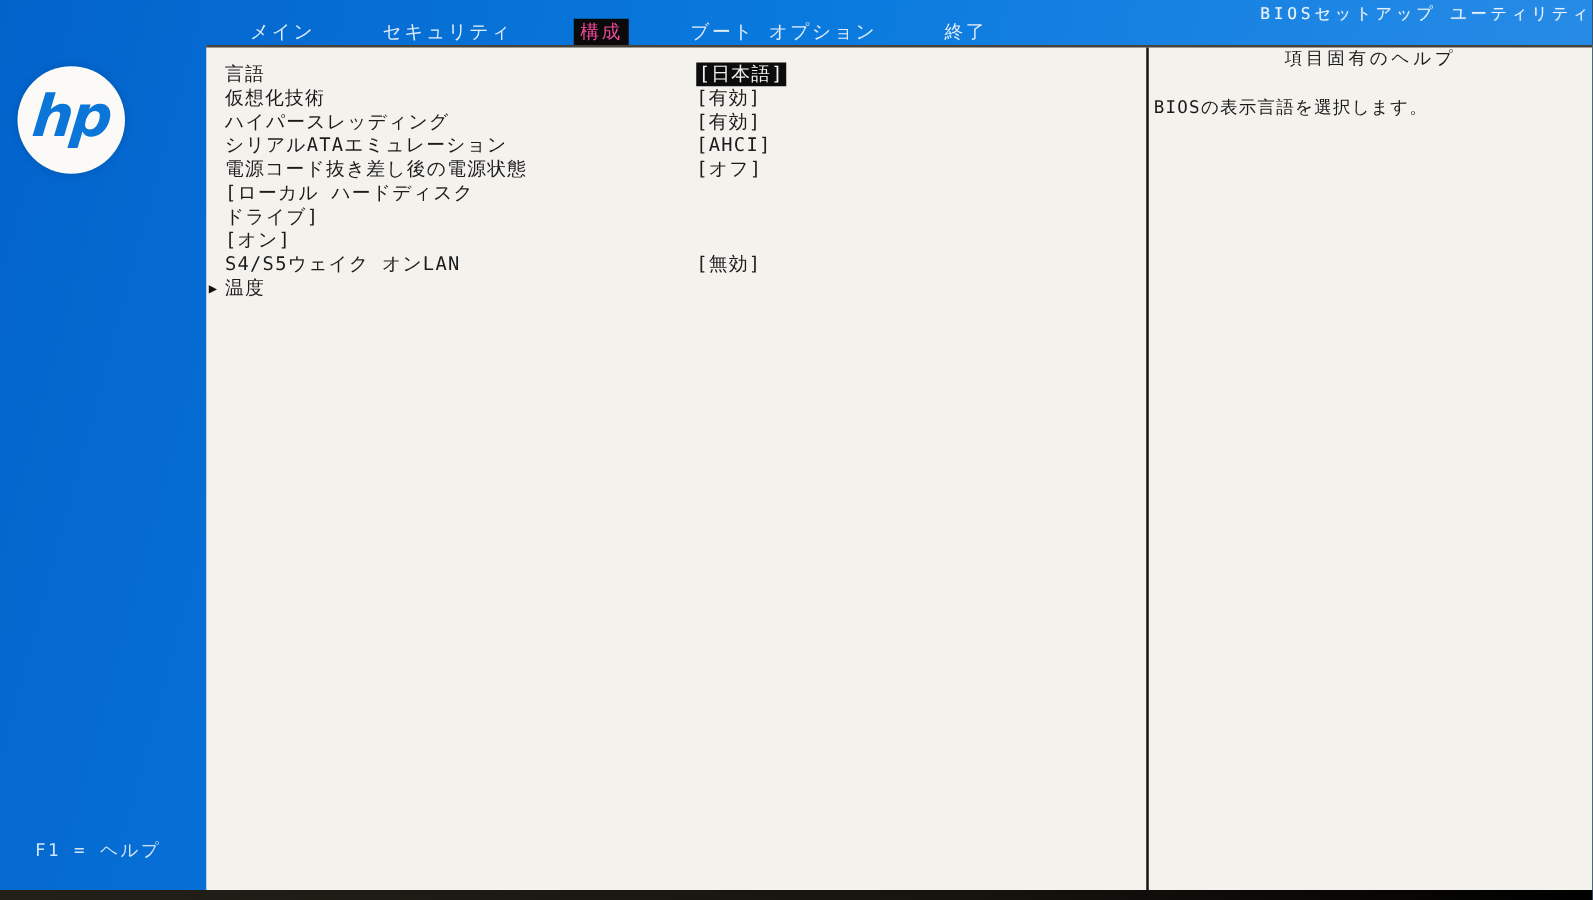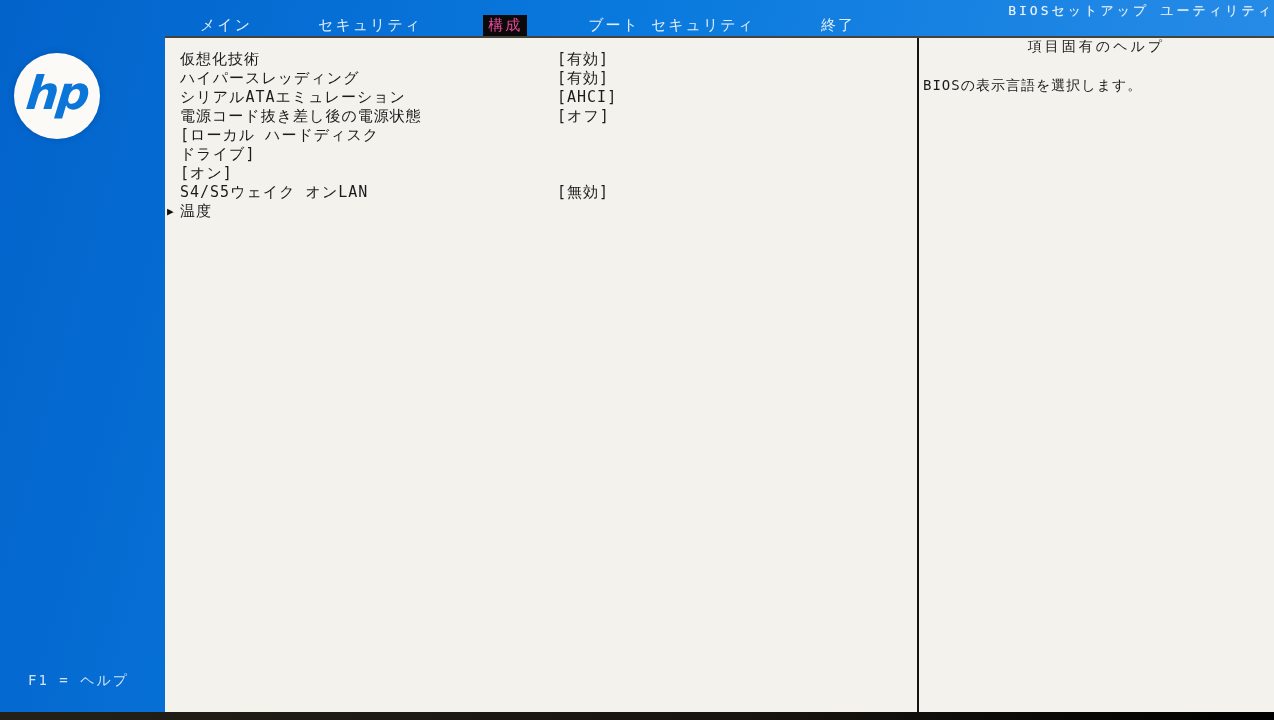--- a/index.html
+++ b/index.html
@@ -10,21 +10,21 @@
     -webkit-font-smoothing:none;
   }
   
   .app-title{
     position:absolute;top:2px;left:0;width:100%;
     text-align:right;color:#eaf3fc;font-size:13px;letter-spacing:3px;
     text-shadow:0 0 1px rgba(255,255,255,.4);
   }
   .menubar{
     position:absolute;top:15px;left:195px;height:21px;
-    display:flex;gap:56px;align-items:center;
+    display:flex;gap:44px;align-items:center;
     color:#e2edf9;font-size:15px;letter-spacing:2px;white-space:nowrap;
   }
   .menubar .tab{padding:1px 5px;cursor:default;}
   .menubar .tab.selected{background:#0a0a0a;color:#ec4899;}
   
   .logo-circle{
     position:absolute;left:14px;top:53px;width:86px;height:86px;
     background:#fbfaf7;border-radius:50%;
     display:flex;align-items:center;justify-content:center;
     box-shadow:0 0 6px rgba(0,40,90,.25);
@@ -75,33 +75,37 @@
 <body>
 
 <div id="screen">
 
   <div class="app-title">BIOSセットアップ ユーティリティ</div>
 
   <div class="menubar">
     <span class="tab">メイン</span>
     <span class="tab">セキュリティ</span>
     <span class="tab selected">構成</span>
-    <span class="tab">ブート セキュリティ</span>
+    <span class="tab">ブート オプション</span>
     <span class="tab">終了</span>
   </div>
 
   <div class="logo-circle">
     <span class="logo-text">hp</span>
   </div>
   <div class="f1-hint">F1 = ヘルプ</div>
 
   <div class="content">
 
     <div class="settings">
 
+      <div class="row">
+        <span class="label">言語</span>
+        <span class="value hl">[日本語]</span>
+      </div>
 
       <div class="row">
         <span class="label">仮想化技術</span>
         <span class="value">[有効]</span>
       </div>
 
       <div class="row">
         <span class="label">ハイパースレッディング</span>
         <span class="value">[有効]</span>
       </div>

